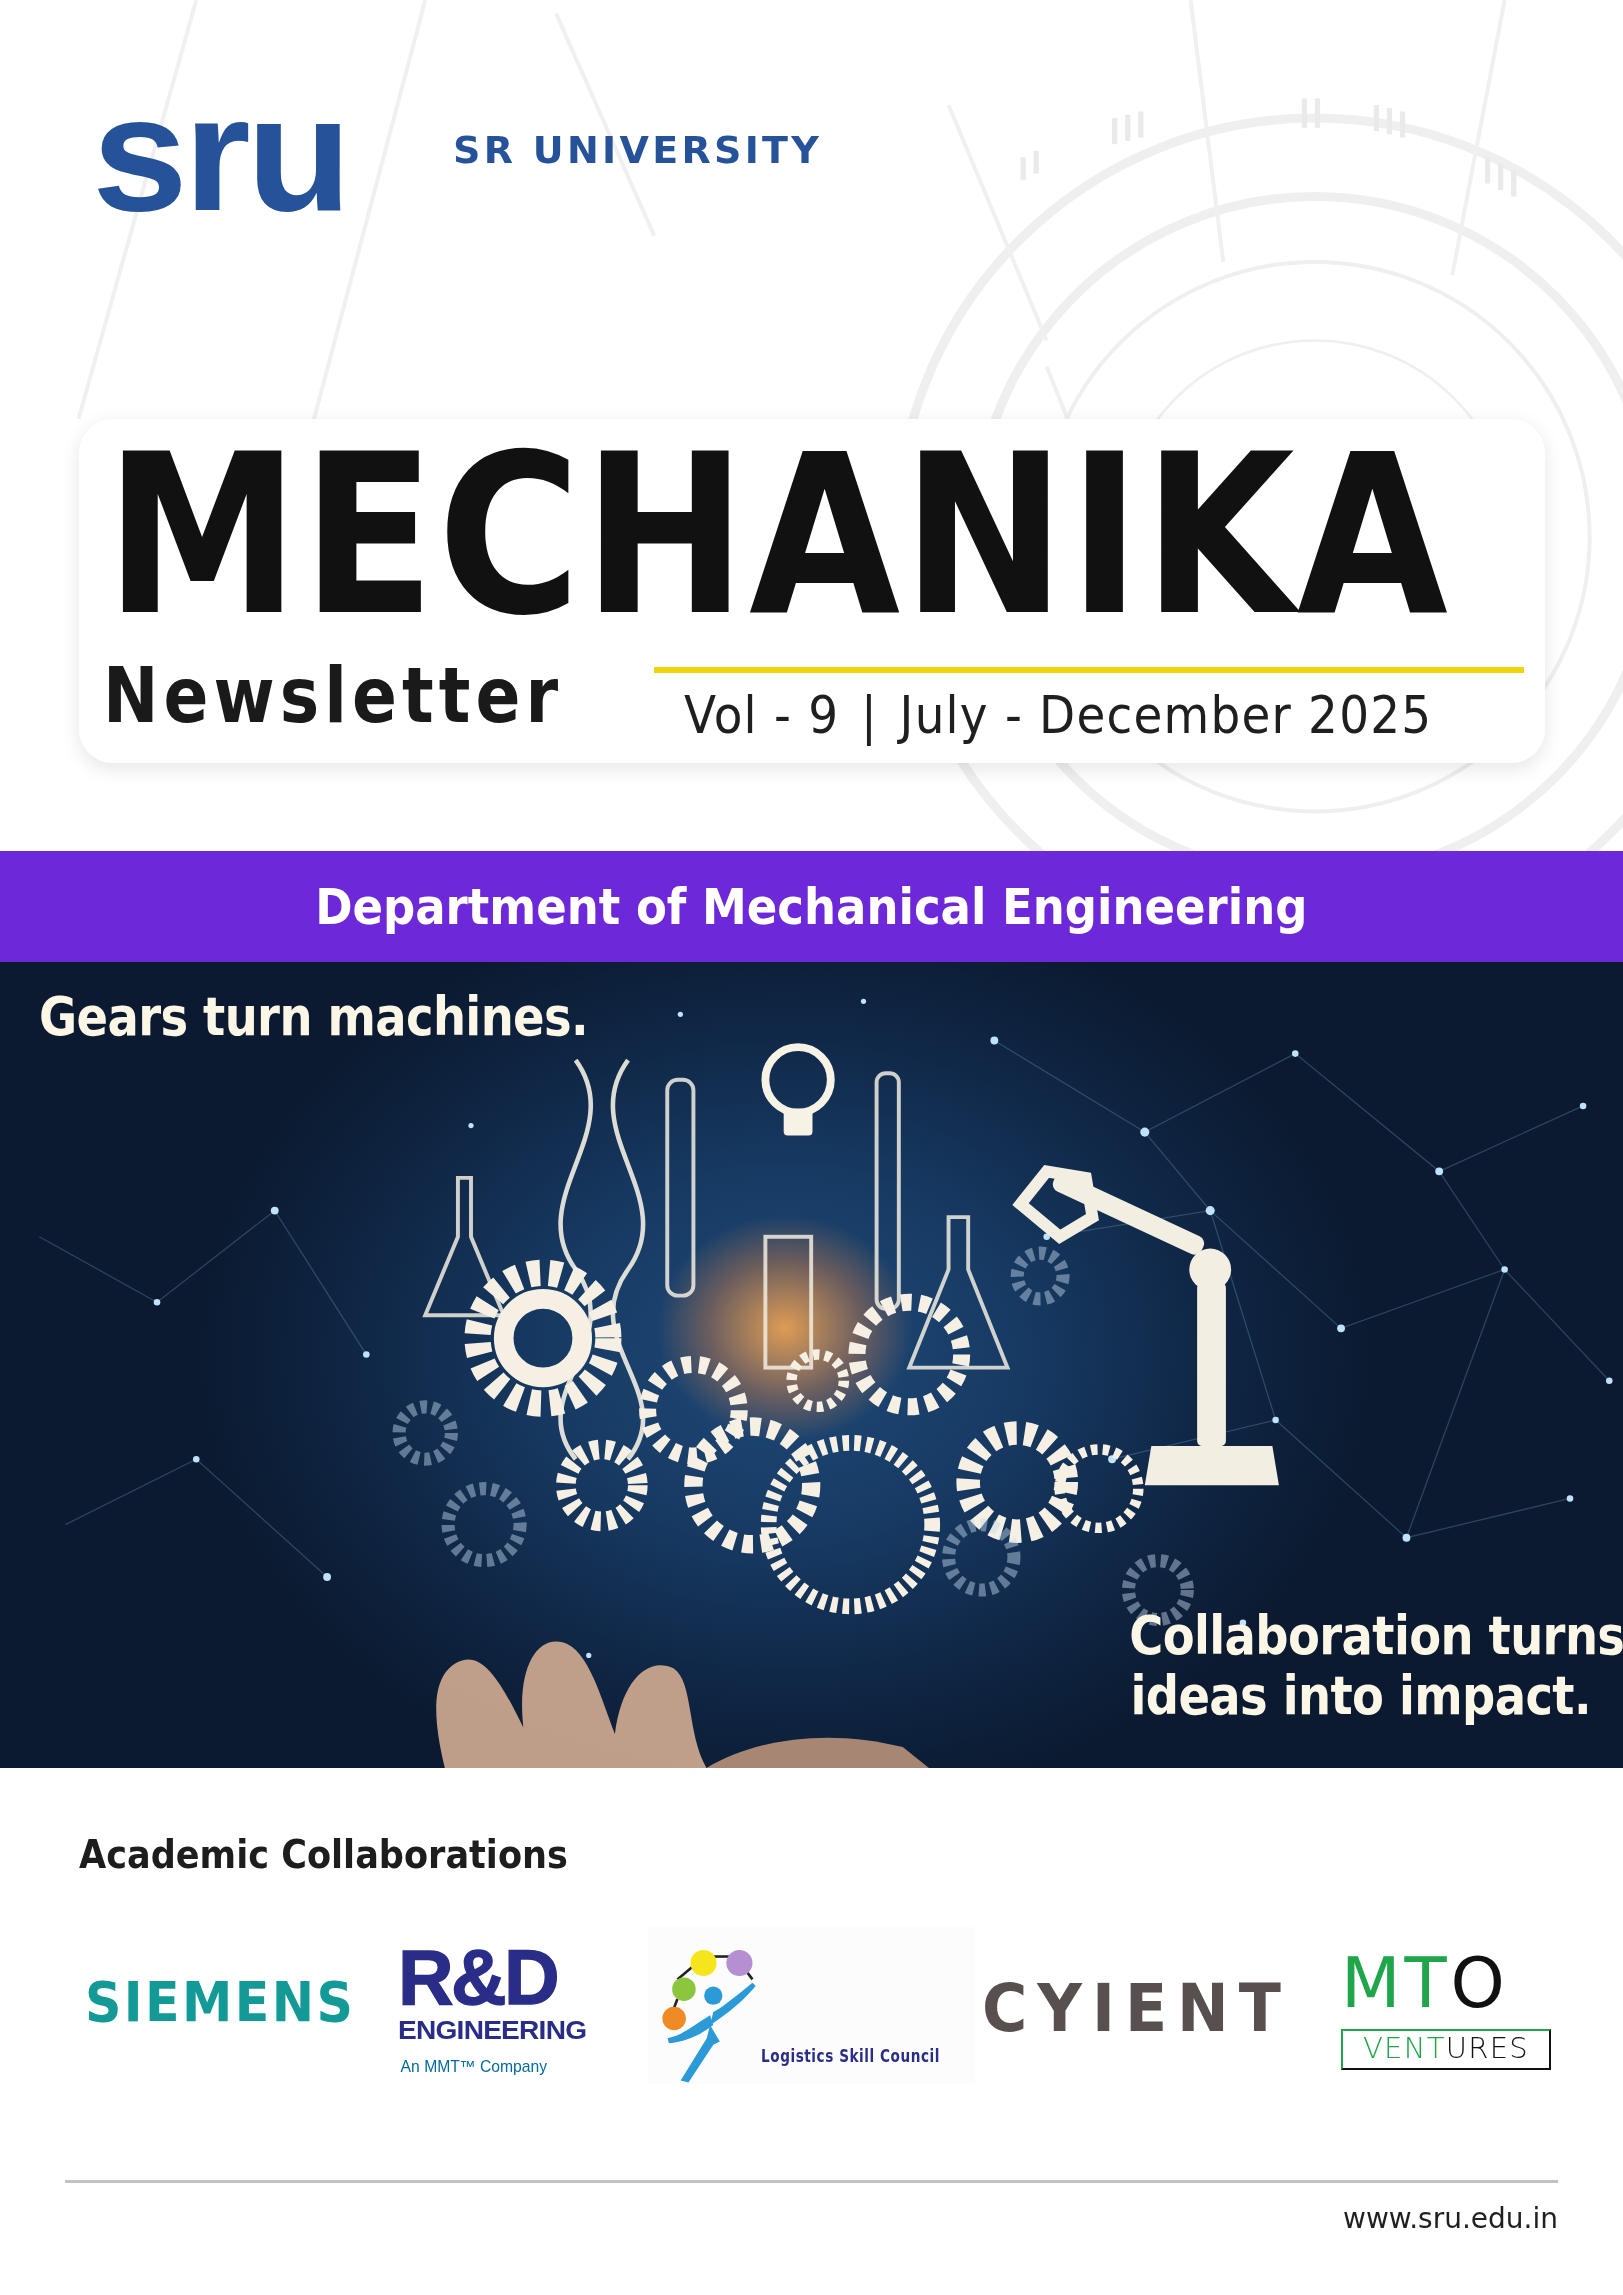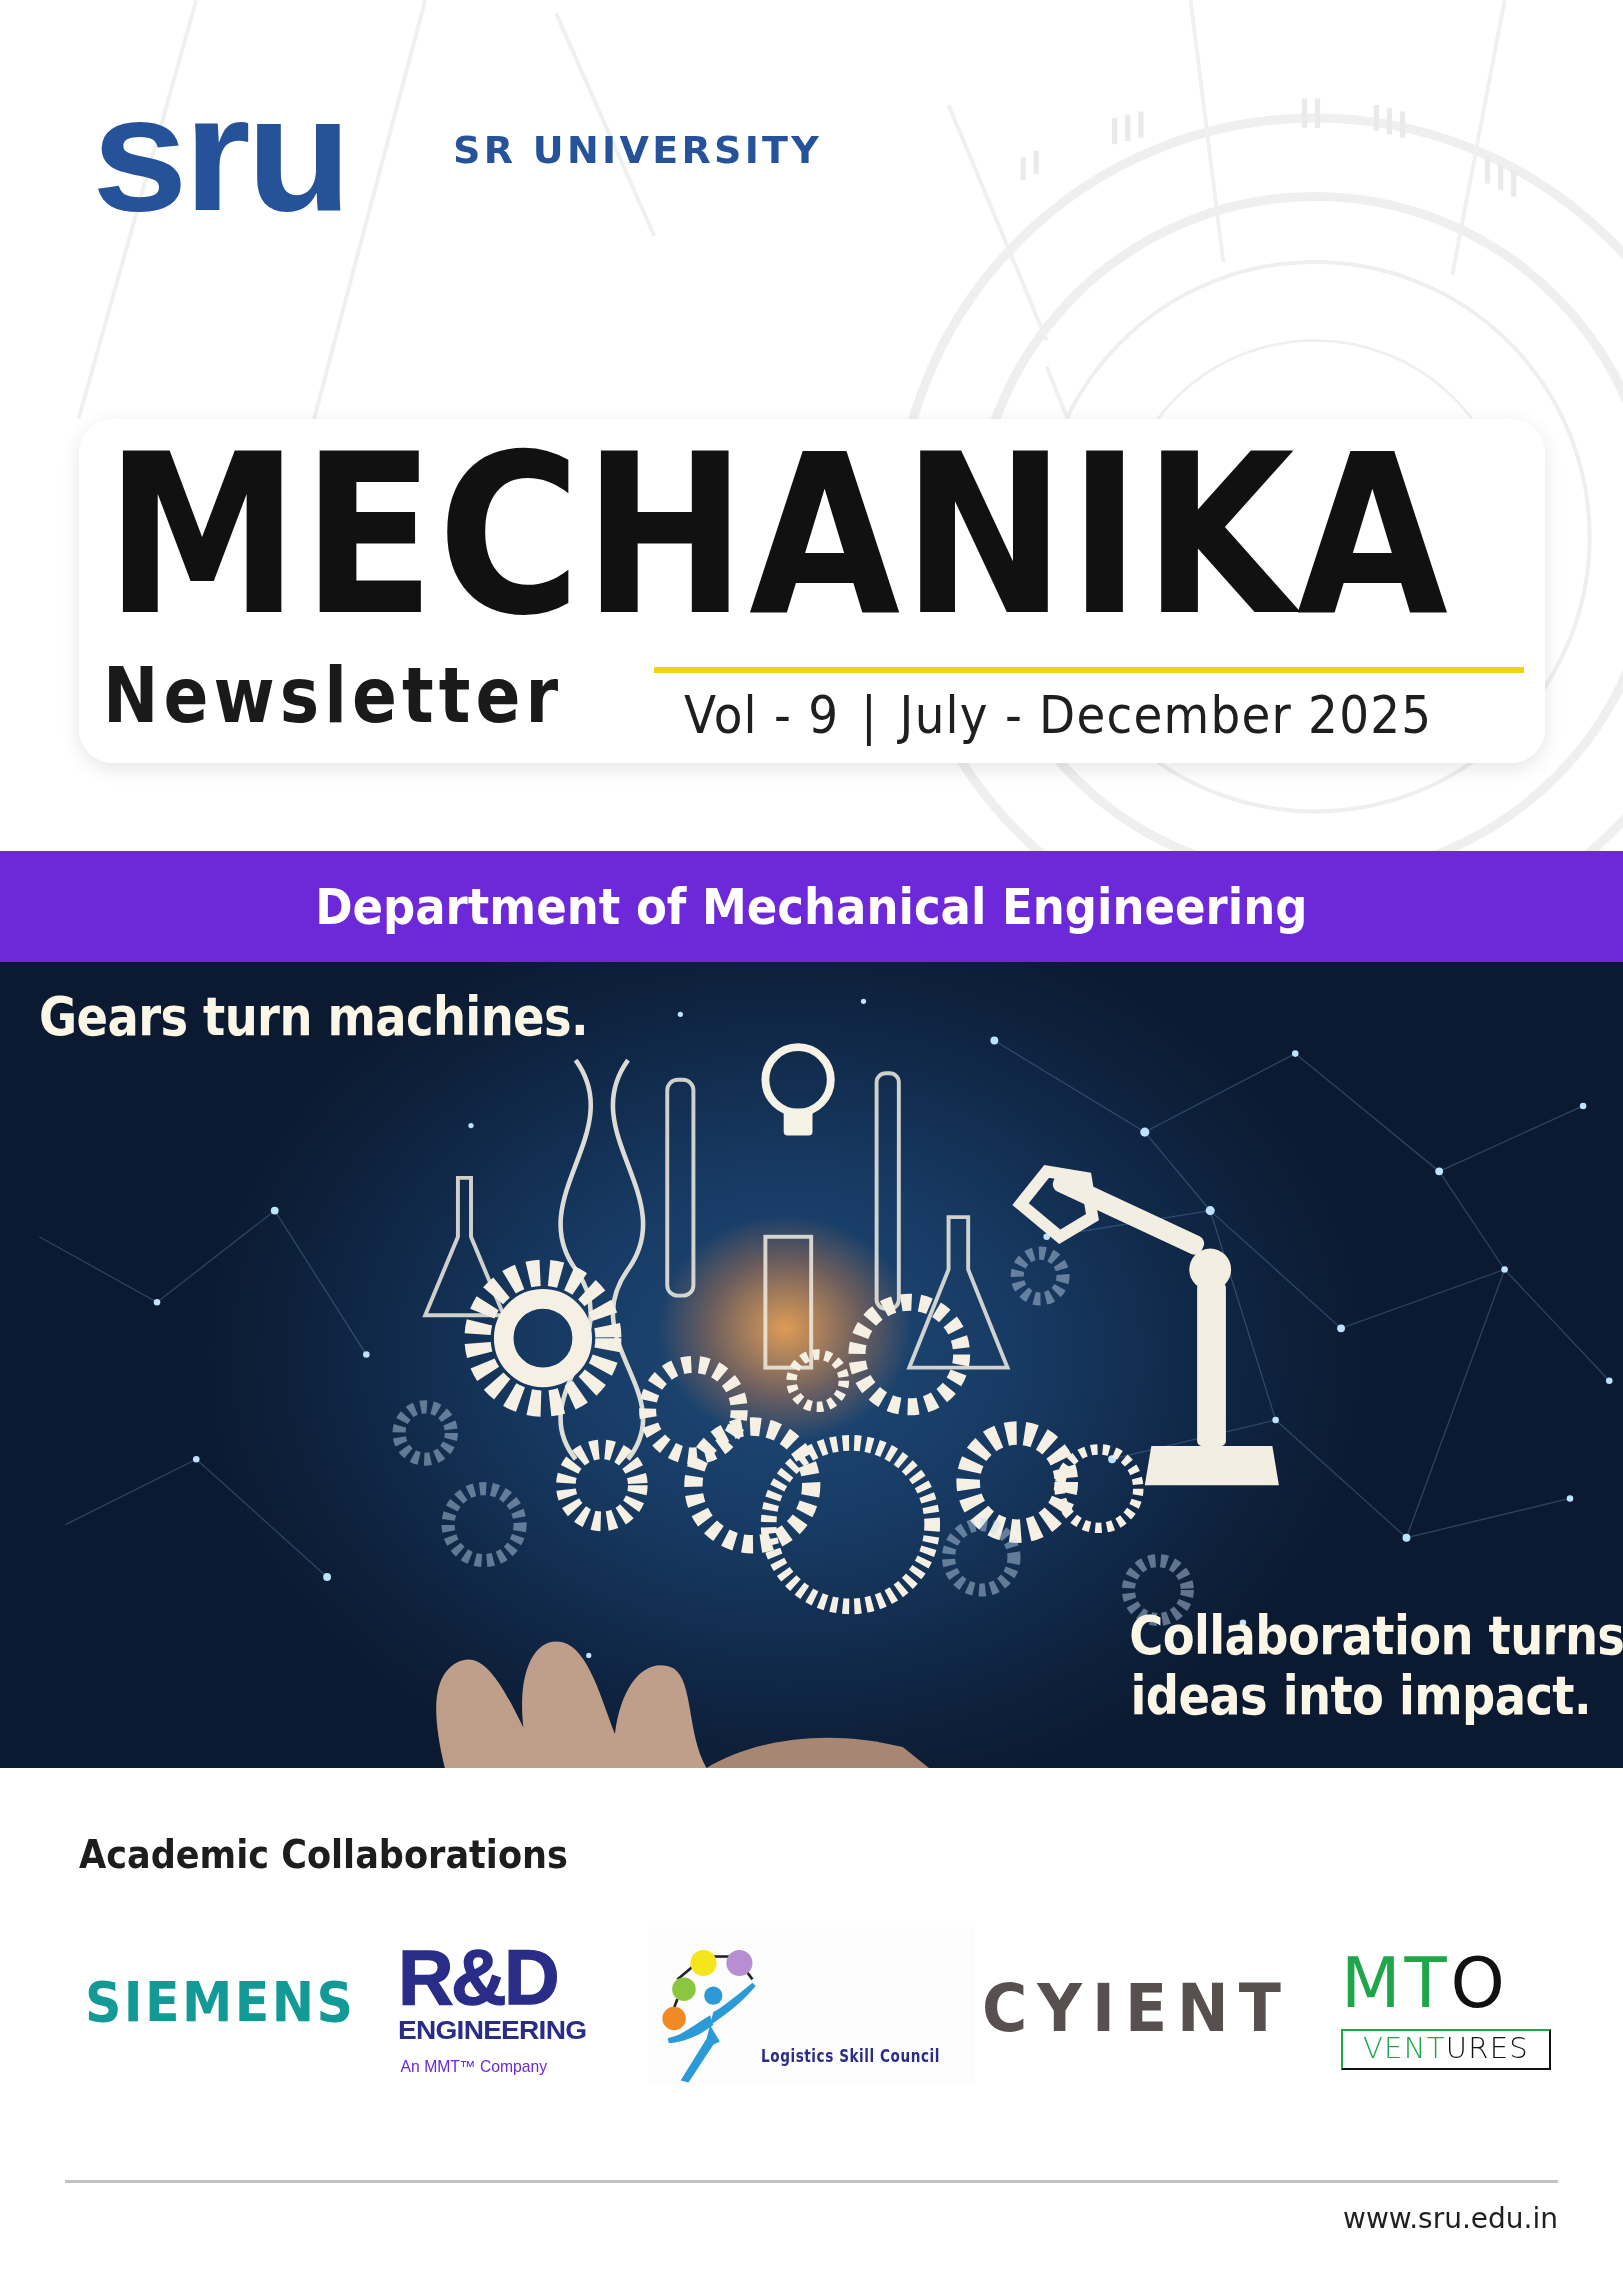--- a/index.html
+++ b/index.html
@@ -29,21 +29,21 @@
   .hero svg { position:absolute; left:0; top:0; }
   .hero-text-1 { left:39px; top:985px; font-family:"DejaVu Sans", sans-serif; font-weight:700; font-size:54px; color:#fbf6e6; white-space:nowrap; transform:scaleX(0.86); transform-origin:left top; letter-spacing:-0.7px; }
   .hero-text-2 { left:1054px; top:1606px; width:537px; text-align:right; font-family:"DejaVu Sans", sans-serif; font-weight:700; font-size:54px; color:#fbf6e6; line-height:1.12; white-space:nowrap; transform:scaleX(0.86); transform-origin:right top; letter-spacing:-0.7px; }
   .hero-text-2 div { text-align:right; }
   
   .collab-title { left:79px; top:1832px; font-family:"DejaVu Sans", sans-serif; font-weight:700; font-size:39px; color:#1d1d1d; transform:scaleX(0.9); transform-origin:left top; white-space:nowrap; }
   .logo-siemens { left:85px; top:1970px; font-family:"DejaVu Sans", sans-serif; font-weight:700; font-size:55px; color:#139a96; letter-spacing:2.6px; transform:scaleX(0.92); transform-origin:left top; }
   .logo-rd { left:398px; top:1943px; width:216px; }
   .rd-big { font-family:"Liberation Sans", sans-serif; font-weight:900; font-size:77px; line-height:0.9; color:#2a2d88; letter-spacing:-2.6px; -webkit-text-stroke:1.3px #2a2d88; }
   .rd-eng { font-family:"Liberation Sans", sans-serif; font-weight:700; font-size:26px; color:#2a2d88; letter-spacing:-0.7px; transform:scaleX(1.08); transform-origin:left top; margin-top:2.6px; }
-  .rd-sub { font-family:"Liberation Sans", sans-serif; font-size:15.7px; color:#6d28d9; margin-top:11.8px; margin-left:2.6px; }
+  .rd-sub { font-family:"Liberation Sans", sans-serif; font-size:15.7px; color:#0369a1; margin-top:11.8px; margin-left:2.6px; }
   .logo-lsc { left:648px; top:1927px; width:327px; height:157px; background:#fcfcfc; }
   .lsc-text { position:absolute; left:115px; top:19.6px; font-family:"Liberation Sans", sans-serif; font-weight:900; font-size:98px; color:#e31e24; letter-spacing:-2.6px; font-style:italic; line-height:1; }
   .lsc-sub { position:absolute; left:113px; top:119px; font-family:"DejaVu Sans", sans-serif; font-weight:700; font-size:17px; color:#2a2d88; transform:scaleX(0.8); transform-origin:left top; white-space:nowrap; letter-spacing:0.7px; }
   .logo-cyient { left:982px; top:1971px; font-family:"DejaVu Sans", sans-serif; font-weight:700; font-size:65px; color:#57504f; letter-spacing:10.5px; transform:scaleX(0.95); transform-origin:left top; }
   .logo-mto { left:1341px; top:1937px; width:196px;margin-top:12px; }
   .mto-big { font-family:"DejaVu Sans", sans-serif; font-weight:400; font-size:69px; line-height:1; letter-spacing:3.9px; }
   .mto-big .g { color:#1fa54a; }
   .mto-big .k { color:#111111; }
   .mto-box { margin-top:10.5px; width:210px; height:41px; border:2px solid #1fa54a; border-right-color:#111; border-bottom-color:#111; box-sizing:border-box; display:flex; justify-content:center; font-family:"DejaVu Sans", sans-serif; font-size:29px; letter-spacing:1.3px; font-weight:300; }
   .mto-box .g { color:#1fa54a; }

